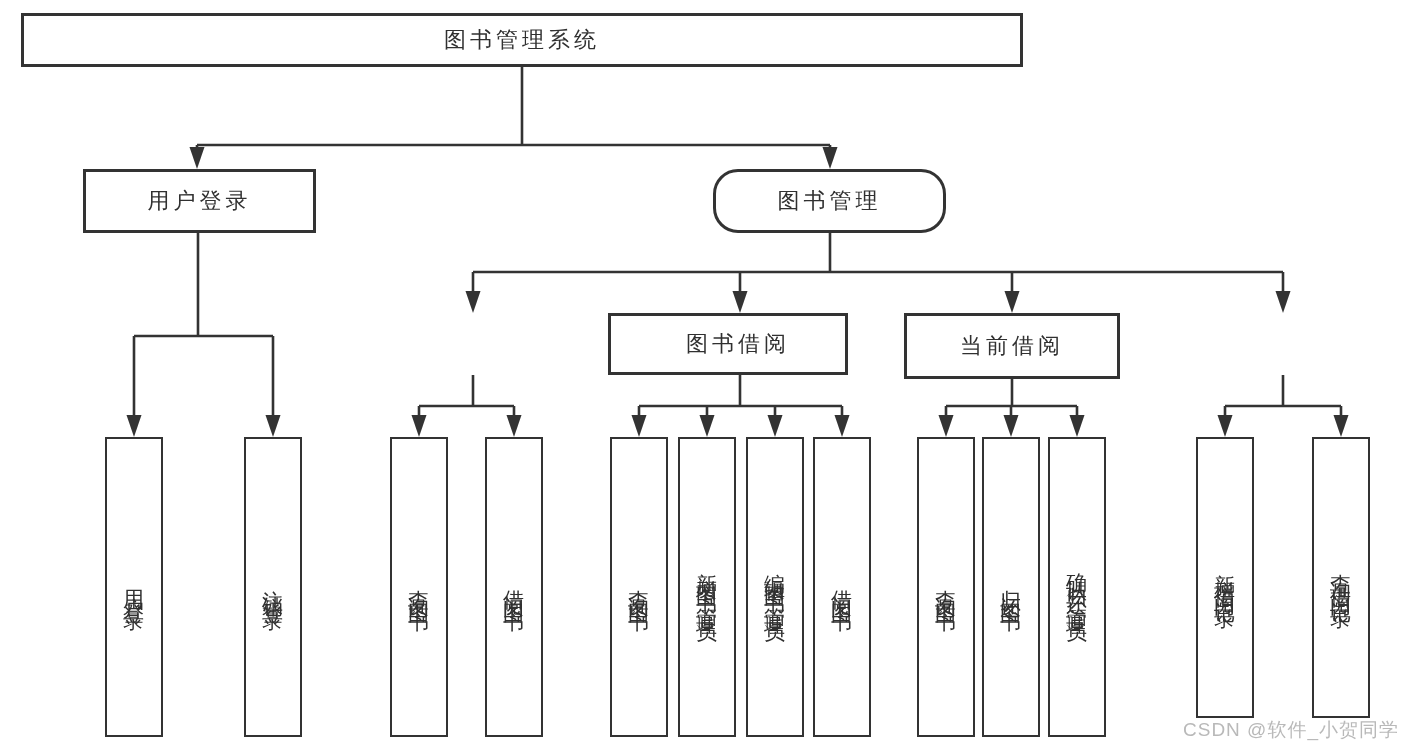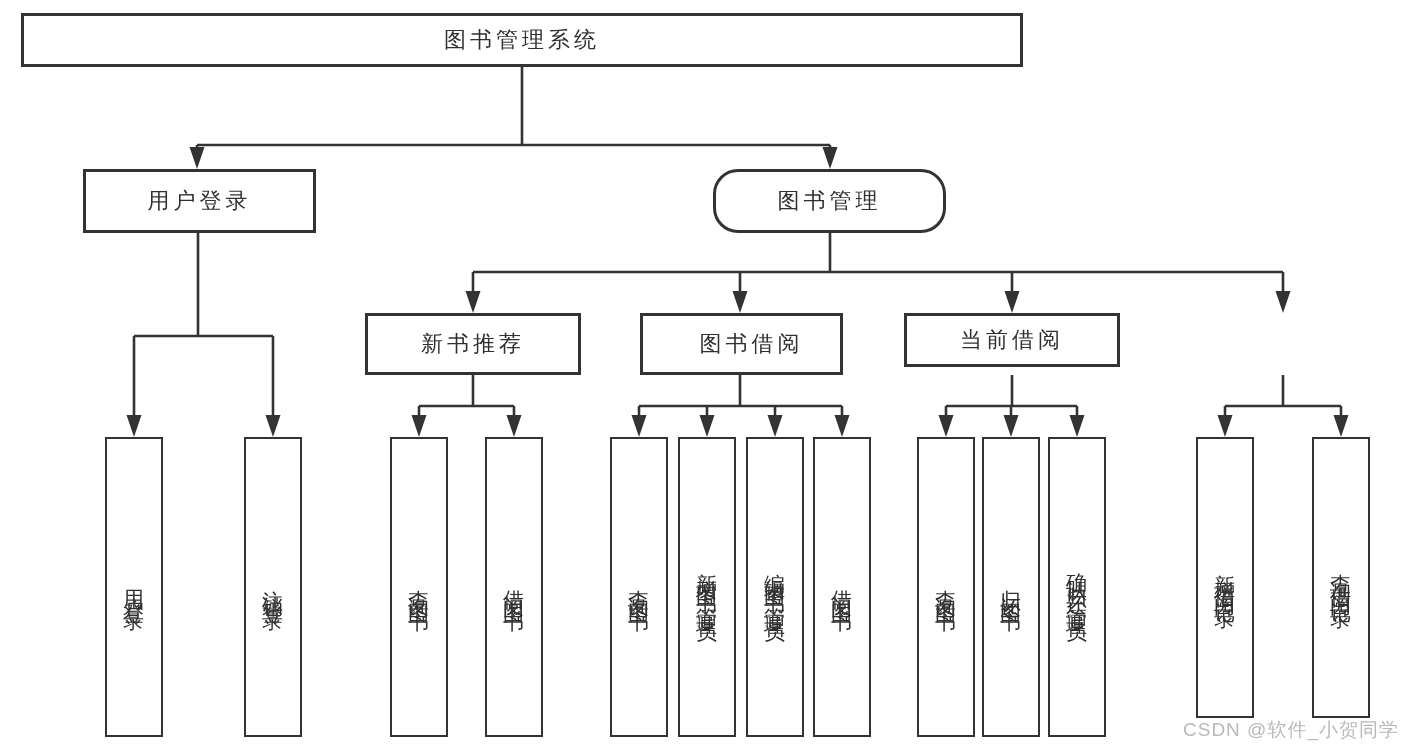--- a/index.html
+++ b/index.html
@@ -99,27 +99,24 @@
     <span>图书管理系统</span>
   </div>
 
   <div class="node h-label" style="left:83px; top:169px; width:233px; height:64px;">
     <span>用户登录</span>
   </div>
   <div class="node h-label" style="left:713px; top:169px; width:233px; height:64px;border-radius:25px;">
     <span>图书管理</span>
   </div>
 
-  <div class="node h-label" style="left:365px; top:313px; width:216px; height:62px;">
-    <span>新书推荐</span>
-  </div>
-  <div class="node h-label" style="left:640px; top:313px; width:203px; height:62px;padding-left:20px;">
+  <div class="node h-label" style="left:608px; top:313px; width:240px; height:62px;padding-left:20px;">
     <span>图书借阅</span>
   </div>
-  <div class="node h-label" style="left:904px; top:313px; width:216px; height:54px;">
+  <div class="node h-label" style="left:904px; top:313px; width:216px; height:66px;">
     <span>当前借阅</span>
   </div>
 
   <div class="node leaf" style="left:105px; top:437px; width:58px; height:300px;">
     <span class="v-text">用户登录</span>
   </div>
   <div class="node leaf" style="left:244px; top:437px; width:58px; height:300px;">
     <span class="v-text">注销登录</span>
   </div>
 

